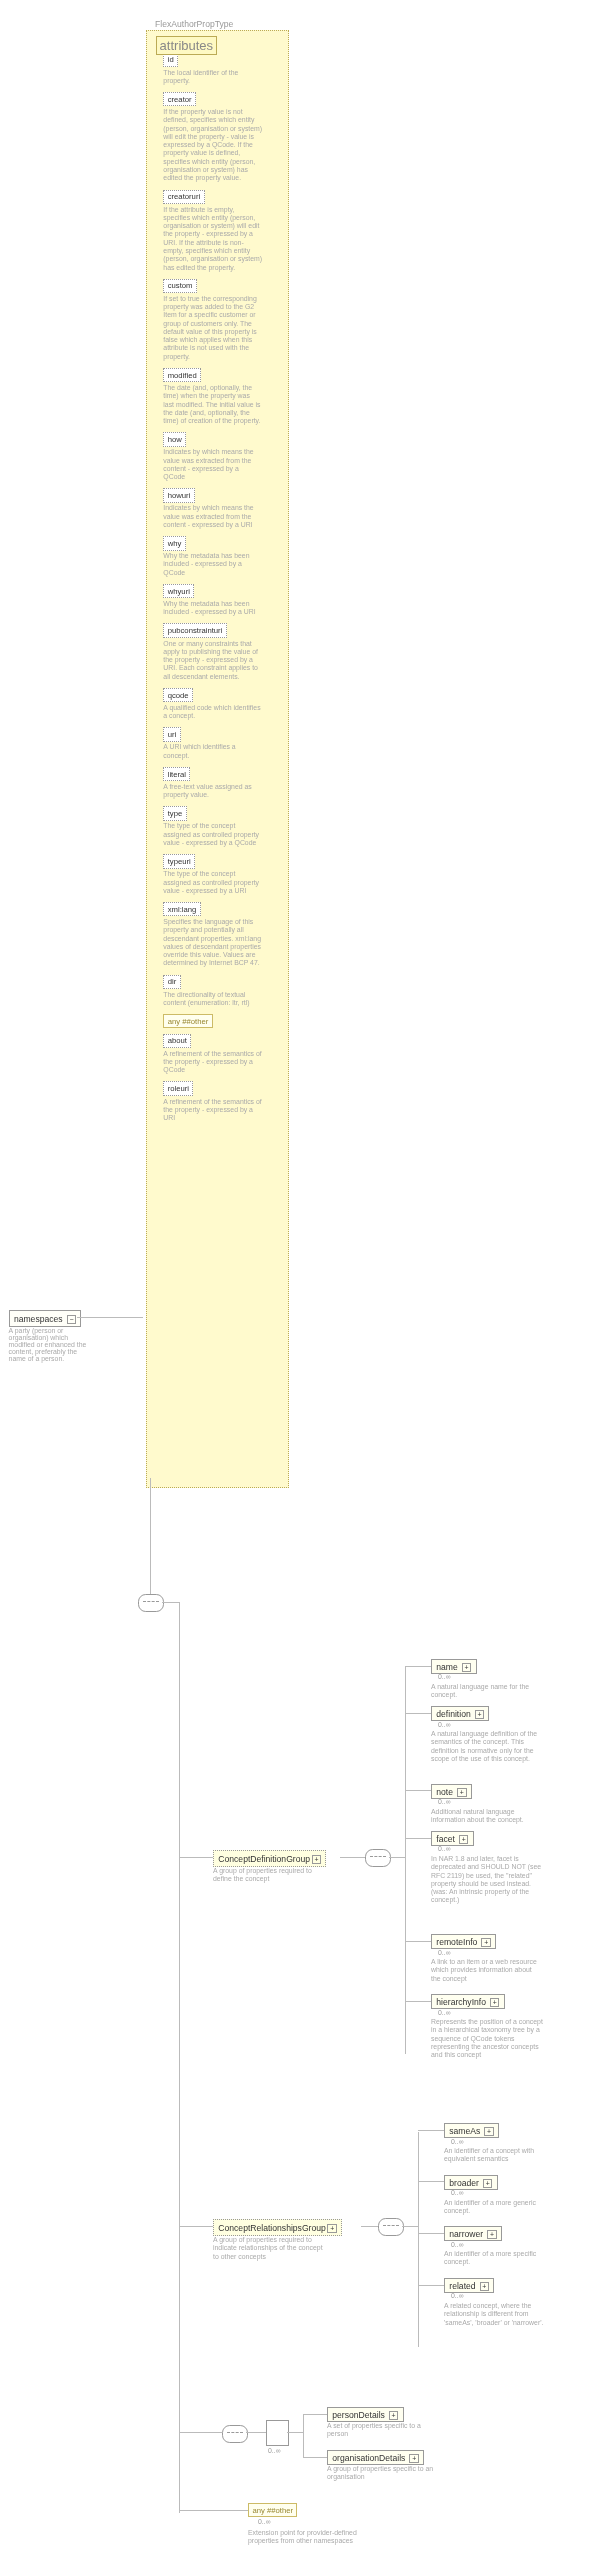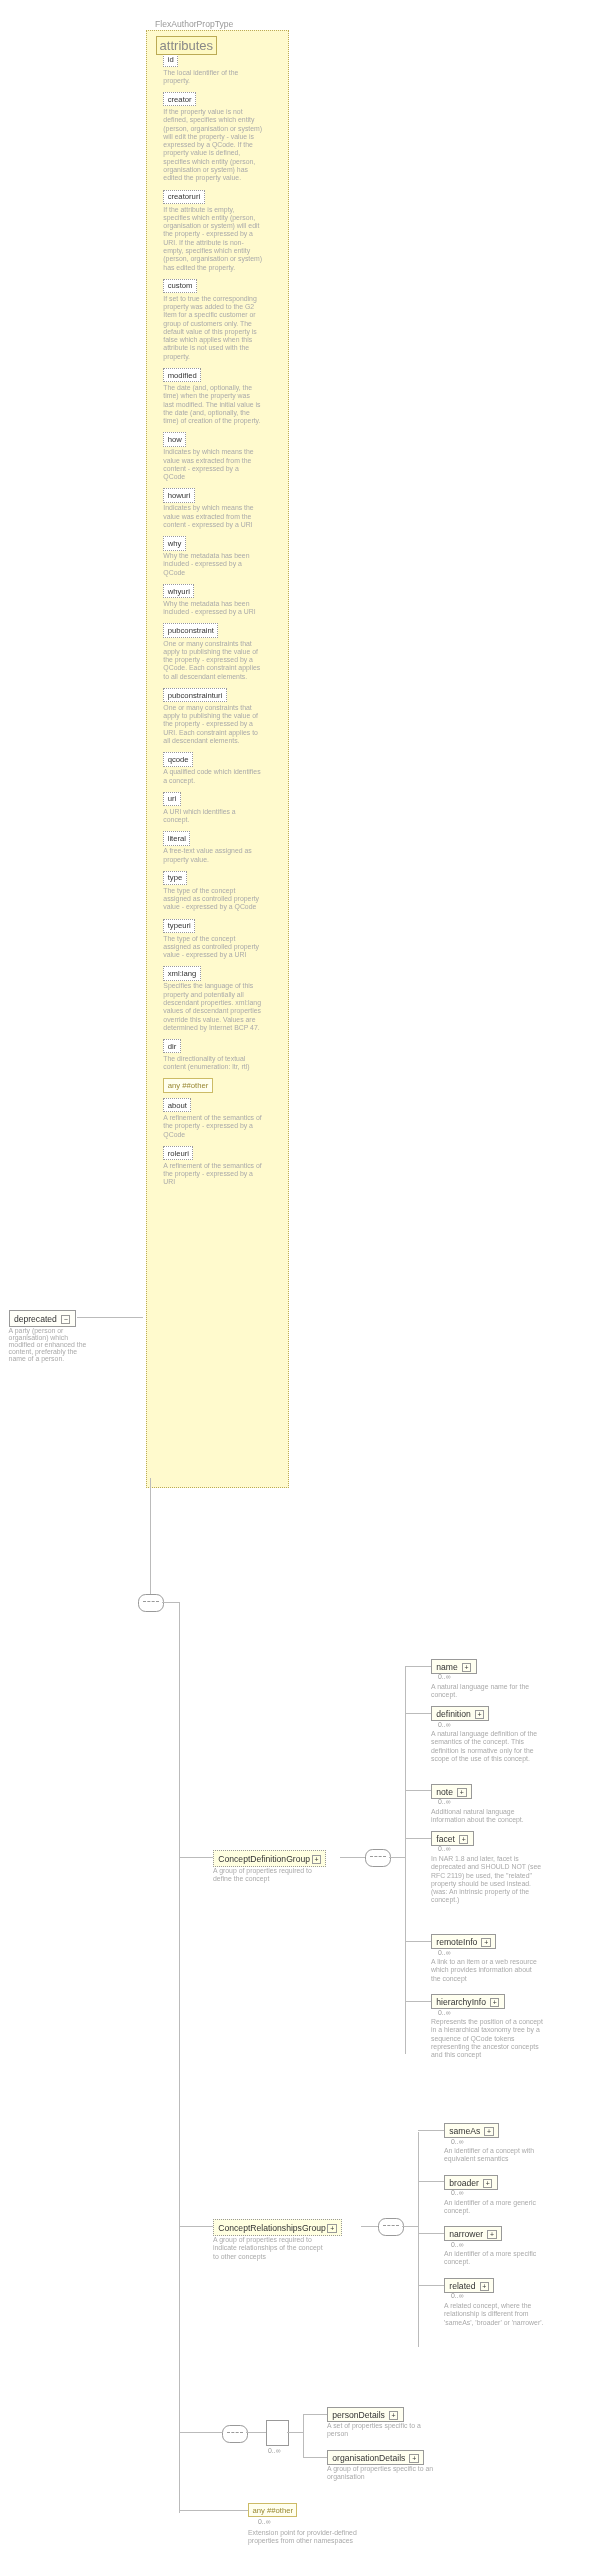--- a/index.html
+++ b/index.html
@@ -26,40 +26,39 @@
 .yellow-note{position:absolute;border:0.9px solid #ccbb66;background:#ffffee;padding:1.7px 3.4px;font-size:7.7px;color:#998833}
 </style>
 </head>
 <body>
 
 <div class="canvas">
 
 <div class="title-text" style="left:155px;top:19px">FlexAuthorPropType</div>
 
 <div class="root-box" style="left:8.6px;top:1310px">
-  <span>deprecated</span>
+  <span>namespaces</span>
   <span class="plus">−</span>
 </div>
 <div class="root-desc" style="left:8.6px;top:1327px">A party (person or organisation) which modified or enhanced the content, preferably the name of a person.</div>
 
 <div class="hline" style="left:77px;top:1317px;width:60px"></div>
 
 <div class="main-container" style="left:146px;top:30px;width:129px;height:1444px">
 
   <div id="attr-list" style="padding:15.5px 5.2px 5.2px 10.3px">
         <div class="attr-item"><div class="attr-box">id</div><div class="attr-desc">The local identifier of the property.</div></div>
         <div class="attr-item"><div class="attr-box">creator</div><div class="attr-desc">If the property value is not defined, specifies which entity (person, organisation or system) will edit the property - value is expressed by a QCode. If the property value is defined, specifies which entity (person, organisation or system) has edited the property value.</div></div>
         <div class="attr-item"><div class="attr-box">creatoruri</div><div class="attr-desc">If the attribute is empty, specifies which entity (person, organisation or system) will edit the property - expressed by a URI. If the attribute is non-empty, specifies which entity (person, organisation or system) has edited the property.</div></div>
         <div class="attr-item"><div class="attr-box">custom</div><div class="attr-desc">If set to true the corresponding property was added to the G2 Item for a specific customer or group of customers only. The default value of this property is false which applies when this attribute is not used with the property.</div></div>
         <div class="attr-item"><div class="attr-box">modified</div><div class="attr-desc">The date (and, optionally, the time) when the property was last modified. The initial value is the date (and, optionally, the time) of creation of the property.</div></div>
         <div class="attr-item"><div class="attr-box">how</div><div class="attr-desc">Indicates by which means the value was extracted from the content - expressed by a QCode</div></div>
         <div class="attr-item"><div class="attr-box">howuri</div><div class="attr-desc">Indicates by which means the value was extracted from the content - expressed by a URI</div></div>
         <div class="attr-item"><div class="attr-box">why</div><div class="attr-desc">Why the metadata has been included - expressed by a QCode</div></div>
         <div class="attr-item"><div class="attr-box">whyuri</div><div class="attr-desc">Why the metadata has been included - expressed by a URI</div></div>
-        <div class="attr-item"><div class="attr-box">pubconstraint</div><div class="attr-desc">One or many constraints that apply to publishing the value of the property - expressed by a QCode. Each constraint applies to all descendant elements.</div></div>
         <div class="attr-item"><div class="attr-box">pubconstrainturi</div><div class="attr-desc">One or many constraints that apply to publishing the value of the property - expressed by a URI. Each constraint applies to all descendant elements.</div></div>
         <div class="attr-item"><div class="attr-box">qcode</div><div class="attr-desc">A qualified code which identifies a concept.</div></div>
         <div class="attr-item"><div class="attr-box">uri</div><div class="attr-desc">A URI which identifies a concept.</div></div>
         <div class="attr-item"><div class="attr-box">literal</div><div class="attr-desc">A free-text value assigned as property value.</div></div>
         <div class="attr-item"><div class="attr-box">type</div><div class="attr-desc">The type of the concept assigned as controlled property value - expressed by a QCode</div></div>
         <div class="attr-item"><div class="attr-box">typeuri</div><div class="attr-desc">The type of the concept assigned as controlled property value - expressed by a URI</div></div>
         <div class="attr-item"><div class="attr-box">xml:lang</div><div class="attr-desc">Specifies the language of this property and potentially all descendant properties. xml:lang values of descendant properties override this value. Values are determined by Internet BCP 47.</div></div>
         <div class="attr-item"><div class="attr-box">dir</div><div class="attr-desc">The directionality of textual content (enumeration: ltr, rtl)</div></div>
         <div class="attr-item"><div class="yellow-note" style="position: static; display: inline-block;">any ##other</div></div>
         <div class="attr-item"><div class="attr-box">about</div><div class="attr-desc">A refinement of the semantics of the property - expressed by a QCode</div></div>

